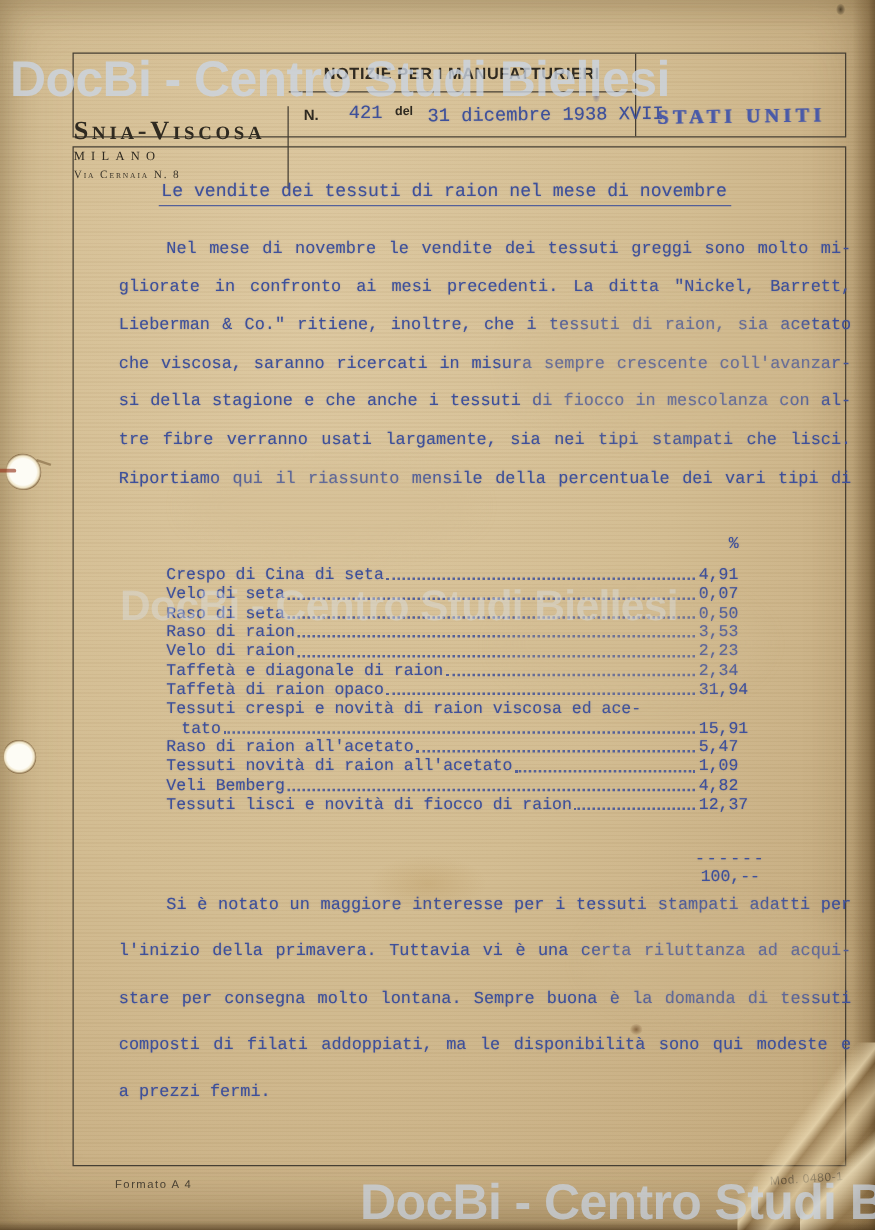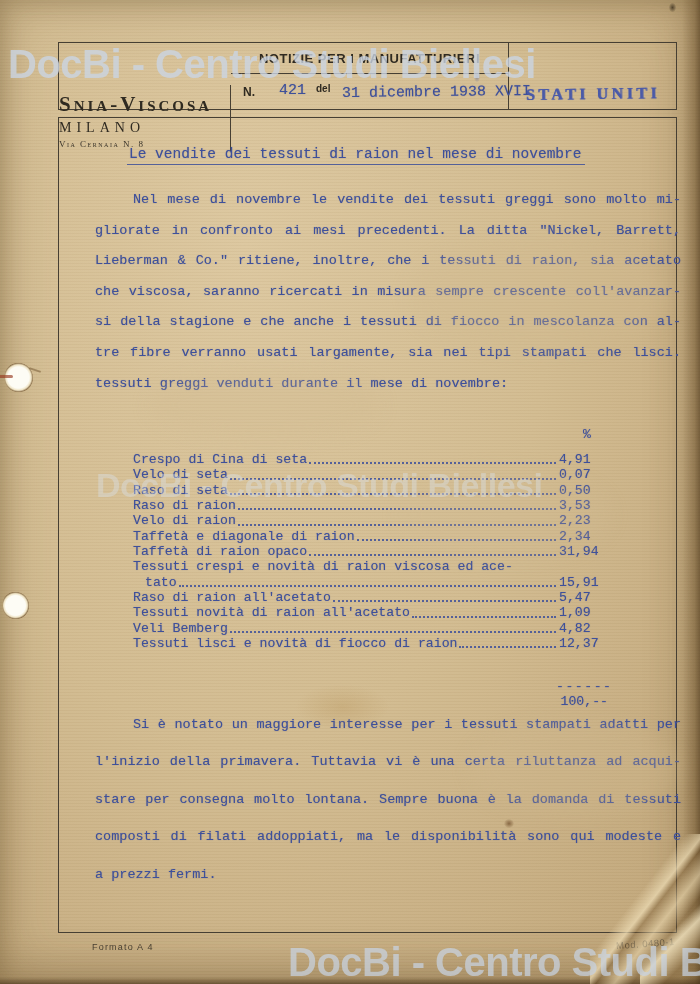--- a/index.html
+++ b/index.html
@@ -25,21 +25,21 @@
   .wm-top{left:8px;top:42px;font-size:40px;color:rgba(202,212,226,0.80);}
   .wm-mid{left:96px;top:466px;font-size:34px;color:rgba(218,223,230,0.42);}
   .wm-bottom{left:288px;top:940px;font-size:40px;color:rgba(200,211,226,0.72);}
 
   
   .header-box{position:absolute;left:58px;top:42px;width:619px;height:68px;z-index:10;
     border:1.6px solid #463f33;display:flex;box-sizing:border-box;}
   .cell{box-sizing:border-box;height:100%;}
   .cell-company{width:172px;border-right:1.4px solid #463f33;text-align:left;padding-top:7px;color:#2f2a21;margin-top:42px;}
   .company-name{font-family:"Liberation Serif",serif;font-variant:small-caps;font-weight:700;font-size:21px;letter-spacing:3px;}
-  .company-city{font-family:"Liberation Serif",serif;font-size:14px;letter-spacing:5px;margin-top:3px;}
+  .company-city{font-family:"Liberation Serif",serif;font-size:10px;letter-spacing:5px;margin-top:3px;}
   .company-address{font-family:"Liberation Serif",serif;font-variant:small-caps;font-size:9px;letter-spacing:1.5px;margin-top:3px;color:#3a342a;}
   .cell-bulletin{width:278px;border-right:1.4px solid #46403-invalid;}
   .cell-bulletin{width:278px;border-right:1.4px solid #463f33;}
   .bulletin-title{font-size:13px;font-weight:700;letter-spacing:0.5px;color:#2f2a21;text-align:center;margin-top:8px;}
   .bulletin-rule{border-top:1.5px solid #463f33;margin-top:7px;}
   .bulletin-row{display:flex;align-items:baseline;padding:10px 0 0 12px;}
   .n-label{font-size:12px;font-weight:700;color:#2f2a21;}
   .num{font-family:"Liberation Mono","DejaVu Sans Mono",monospace;font-size:15px;color:#41529a;margin-left:24px;transform:translateY(-2px);text-shadow:0 0 1px rgba(65,82,154,0.55);text-align:right;}
   .del-label{font-size:10px;font-weight:700;color:#2f2a21;margin-left:10px;transform:translateY(-4px);}
   .date{font-family:"Liberation Mono","DejaVu Sans Mono",monospace;font-size:15px;color:#41529a;margin-left:12px;white-space:nowrap;transform:rotate(-0.6deg);text-shadow:0 0 1px rgba(65,82,154,0.55);}
@@ -132,21 +132,21 @@
 
   <div class="doc-title typed">Le vendite dei tessuti di raion nel mese di novembre</div>
 
   <div id="para1" class="para">
       <div class="tline typed indent">Nel mese di novembre le vendite dei tessuti greggi sono molto mi-</div>
       <div class="tline typed">gliorate in confronto ai mesi precedenti. La ditta "Nickel, Barrett,</div>
       <div class="tline typed">Lieberman &amp; Co." ritiene, inoltre, che i tessuti di raion, sia acetato</div>
       <div class="tline typed">che viscosa, saranno ricercati in misura sempre crescente coll'avanzar-</div>
       <div class="tline typed">si della stagione e che anche i tessuti di fiocco in mescolanza con al-</div>
       <div class="tline typed">tre fibre verranno usati largamente, sia nei tipi stampati che lisci.</div>
-      <div class="tline typed nojust">tessuti greggi venduti durante il mese di novembre:</div>
+      <div class="tline typed">Riportiamo qui il riassunto mensile della percentuale dei vari tipi di</div>
     </div>
 
   <div class="pct-header typed">%</div>
   <div id="table-rows" class="table-rows">
       <div class="trow typed">
         <span class="tlabel">Crespo di Cina di seta</span>
         <span class="leader"></span>
         <span class="tvalue">4,91</span>
       </div>
       <div class="trow typed">

